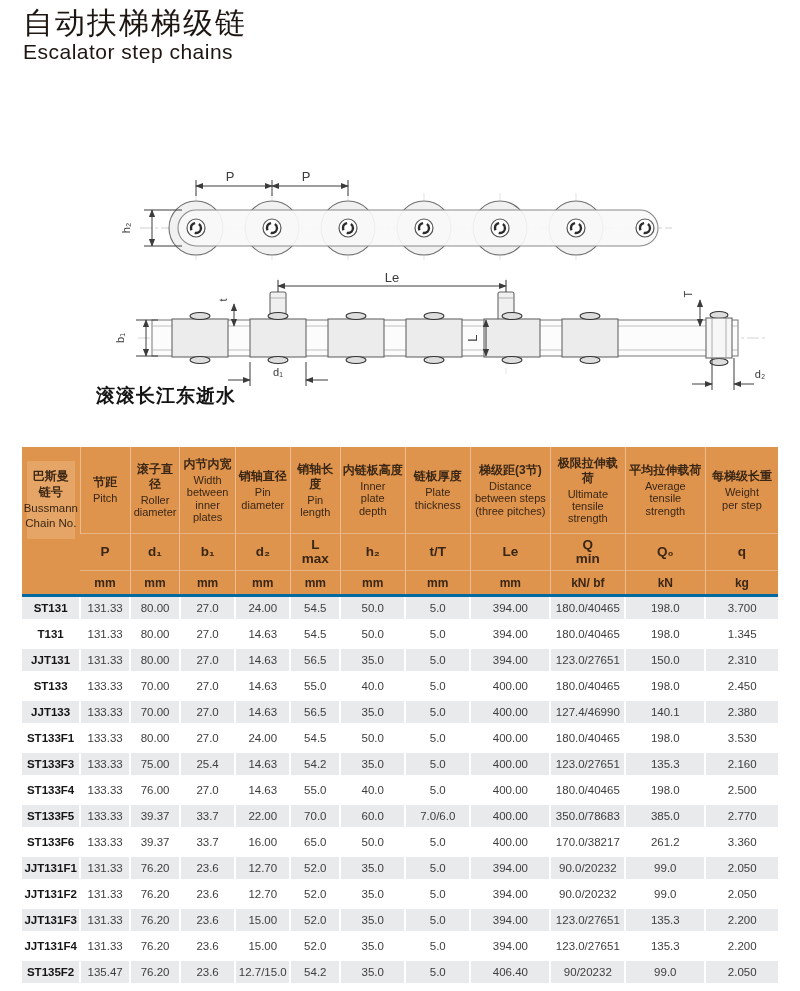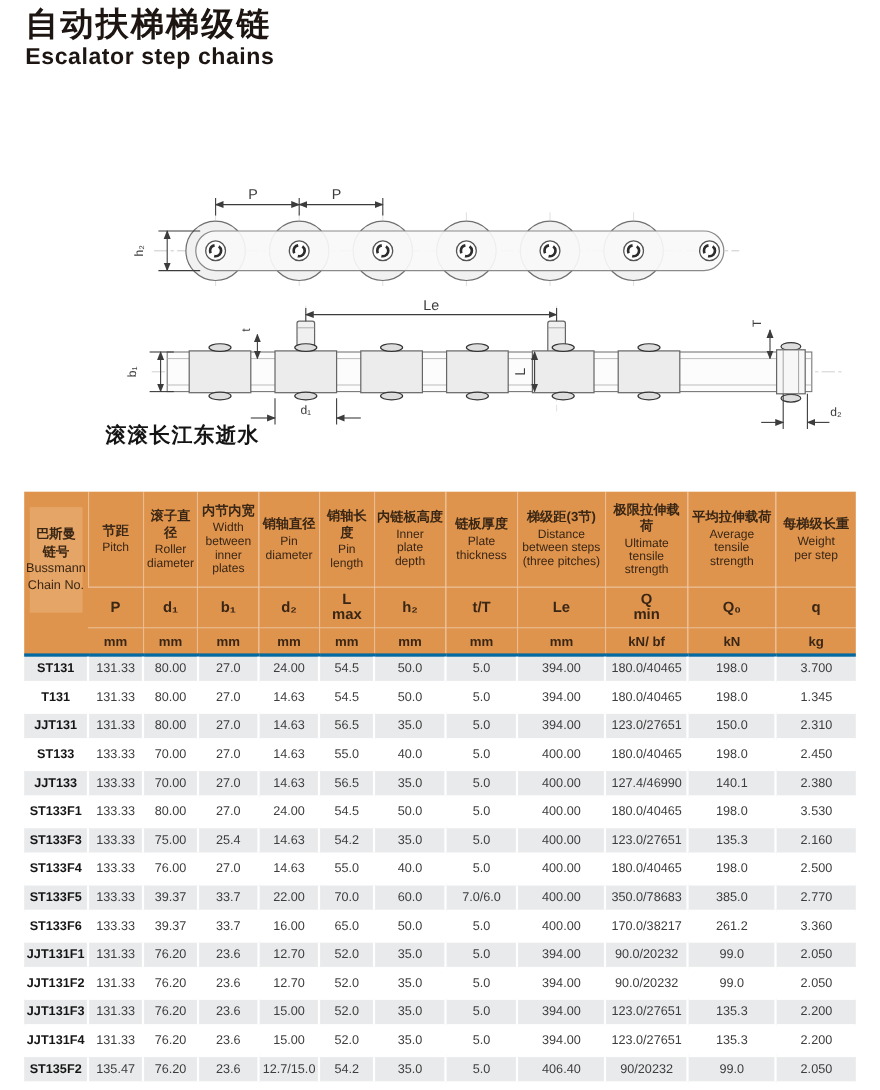--- a/index.html
+++ b/index.html
@@ -1,42 +1,42 @@
 <!DOCTYPE html>
 <html><head>
 <meta charset="utf-8">
 <style>
   html,body{margin:0;padding:0;background:#fff;}
   body{width:800px;height:991px;font-family:"Liberation Sans","DejaVu Sans",sans-serif;}
   .page{position:relative;width:800px;height:991px;overflow:hidden;background:#fff;}
 
   
-  .title-zh{margin:6px 0 0 23px;font-size:30px;font-weight:bold;color:#1d1511;letter-spacing:2px;line-height:1.1;}
-  .title-en{margin:1px 0 0 23px;font-size:21px;font-weight:bold;color:#1d1511;letter-spacing:.5px;}
+  .title-zh{margin:6px 0 0 23px;font-size:30px;font-weight:normal;color:#1d1511;letter-spacing:2px;line-height:1.1;}
+  .title-en{margin:1px 0 0 23px;font-size:21px;font-weight:normal;color:#1d1511;letter-spacing:.5px;}
 
   
   .diagram{position:absolute;left:0;}
   #side-view{top:153px;}
   #plan-view{top:270px;}
   .dim-label{font-size:13px;fill:#3c3c3c;font-family:"Liberation Sans","DejaVu Sans",sans-serif;}
   .dim-label.small{font-size:11px;}
   .caption{position:absolute;top:383px;left:96px;font-size:19px;font-weight:600;color:#141414;letter-spacing:1px;}
 
   
   .table-wrap{position:absolute;top:447px;left:22px;width:756px;}
   table{width:100%;border-collapse:collapse;table-layout:fixed;}
   thead th{background:#df944e;color:#3a2614;vertical-align:middle;padding:1px;font-weight:normal;}
   thead tr th + th{border-left:1px solid rgba(255,255,255,.38);}
   tr.hdr-names th{height:84px;}
   thead .zh{font-weight:bold;font-size:12px;white-space:pre-line;line-height:1.25;}
   thead .en{font-size:11px;white-space:pre-line;line-height:1.12;margin-top:2px;}
   tr.hdr-symbols th{height:34px;font-size:13.5px;font-weight:bold;white-space:pre-line;line-height:1.05;border-top:1px solid rgba(255,255,255,.3);}
   tr.hdr-units th{height:21px;font-size:12px;font-weight:bold;border-top:1px solid rgba(255,255,255,.3);}
   th.chain-th{padding:0;vertical-align:top;}
-  .chain-box{background:#e5a566;margin:14px 5px 0 5px;height:96px;display:flex;flex-direction:column;align-items:center;justify-content:center;}
+  .chain-box{background:#e5a566;margin:14px 5px 0 5px;height:78px;display:flex;flex-direction:column;align-items:center;justify-content:center;}
   .chain-box .zh{font-size:12px;font-weight:bold;white-space:pre-line;line-height:1.3;}
   .chain-box .en{font-size:11.5px;white-space:pre-line;line-height:1.3;margin-top:1px;}
   tbody td,tbody th{height:22px;border-bottom:4px solid #fff;border-left:2px solid #fff;text-align:center;font-size:11.5px;color:#3d3d3d;padding:0;font-weight:normal;}
   tbody tr > *:first-child{border-left:none;}
   tbody tr:first-child td,tbody tr:first-child th{border-top:3px solid #0369a1;}
   tbody th.rowhead{font-weight:bold;color:#151515;}
   tbody tr.odd td,tbody tr.odd th{background:#e9eaec;}
   tbody tr.even td,tbody tr.even th{background:#ffffff;}
 </style>
 </head>

